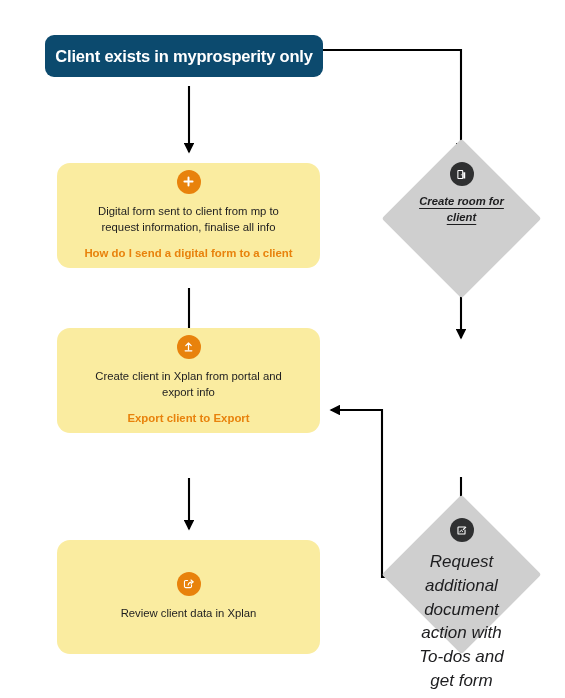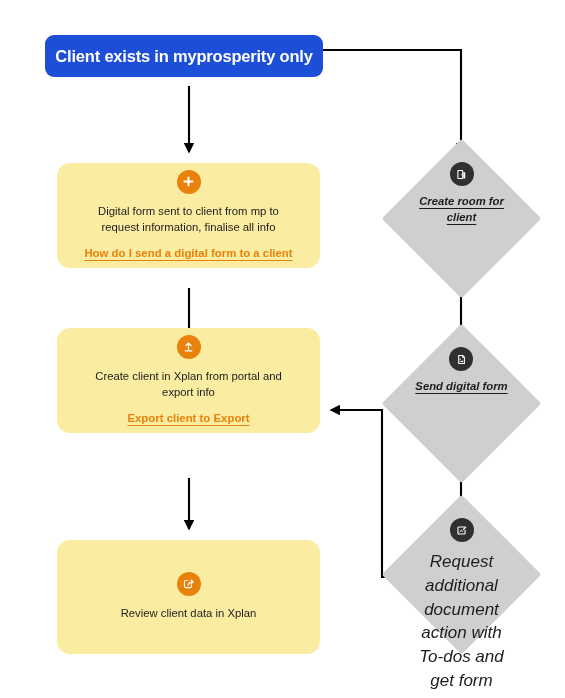--- a/index.html
+++ b/index.html
@@ -19,21 +19,21 @@
     overflow: hidden;
   }
 
   
   .header-box {
     position: absolute;
     left: 45px;
     top: 35px;
     width: 278px;
     height: 42px;
-    background: #1d4ed8;
+    background: #0c4a6e;
     border-radius: 9px;
     display: flex;
     align-items: center;
     justify-content: center;
     box-sizing: border-box;
     padding: 0 14px;
   }
   .header-box .title {
     color: #ffffff;
     font-size: 16.5px;
@@ -78,21 +78,20 @@
     color: #1d1d1f;
     text-align: center;
     line-height: 1.42;
     max-width: 215px;
   }
   .card-link {
     margin-top: 11px;
     font-size: 11.4px;
     font-weight: bold;
     color: #e8820c;
-    text-decoration: underline;
     text-underline-offset: 2.5px;
     text-align: center;
     cursor: pointer;
     line-height: 1.35;
   }
 
   
   .diamond-wrap {
     position: absolute;
     display: flex;
@@ -233,34 +232,20 @@
         <svg width="13" height="13" viewBox="0 0 14 14">
           <rect x="3.1" y="2.7" width="5.2" height="8.6" rx="0.5" fill="none" stroke="#ffffff" stroke-width="1.15"></rect>
           <circle cx="6.8" cy="7.3" r="0.62" fill="#ffffff"></circle>
           <rect x="8.9" y="4.6" width="2.1" height="6.7" fill="#ffffff"></rect>
         </svg>
       </span>
       <div class="diamond-label">Create room for client</div>
     </div>
   </div>
 
-  <div class="diamond-wrap d2">
-    <div class="diamond-shape"></div>
-    <div class="diamond-content">
-      <span class="dbadge">
-        <svg width="13" height="13" viewBox="0 0 14 14">
-          <path d="M4.0 2.6 H8.3 L10.1 4.5 V11.4 H4.0 Z" fill="none" stroke="#ffffff" stroke-width="1.15" stroke-linejoin="round"></path>
-          <path d="M8.1 2.7 V4.6 H10.0" fill="none" stroke="#ffffff" stroke-width="1.0"></path>
-          <path d="M5.3 9.6 L6.5 8.0 L7.4 9.0 L8.2 7.9 L9.0 9.6 Z" fill="#ffffff"></path>
-          <circle cx="5.6" cy="6.6" r="0.6" fill="#ffffff"></circle>
-        </svg>
-      </span>
-      <div class="diamond-label">Send digital form</div>
-    </div>
-  </div>
 
   <div class="diamond-wrap d3">
     <div class="diamond-shape"></div>
     <div class="diamond-content">
       <span class="dbadge">
         <svg width="13" height="13" viewBox="0 0 14 14">
           <path d="M10.6 3.2 H3.9 A0.7 0.7 0 0 0 3.2 3.9 V10.1 A0.7 0.7 0 0 0 3.9 10.8 H10.1 A0.7 0.7 0 0 0 10.8 10.1 V6.4" fill="none" stroke="#ffffff" stroke-width="1.15" stroke-linecap="round"></path>
           <path d="M5.3 8.6 C6.2 8.6 6.0 6.6 6.9 6.6 C7.6 6.6 7.4 8.3 8.2 8.3" fill="none" stroke="#ffffff" stroke-width="1.05" stroke-linecap="round"></path>
           <path d="M8.6 5.3 L11.3 2.6 L12.3 3.6 L9.6 6.3 L8.3 6.6 Z" fill="#ffffff"></path>
         </svg>

